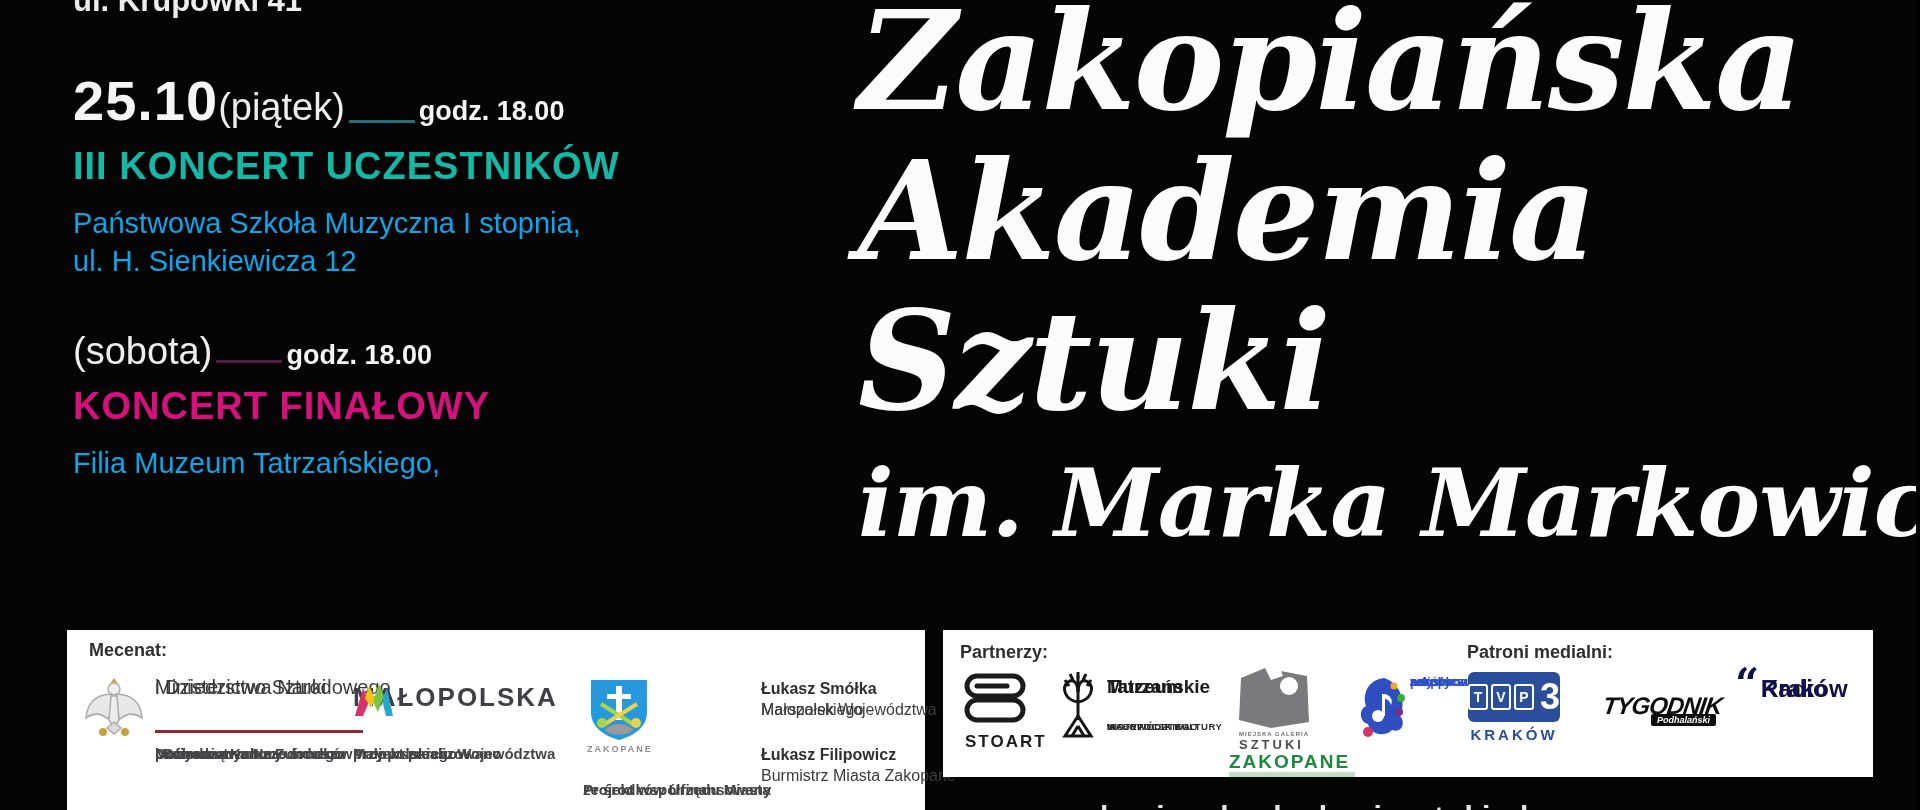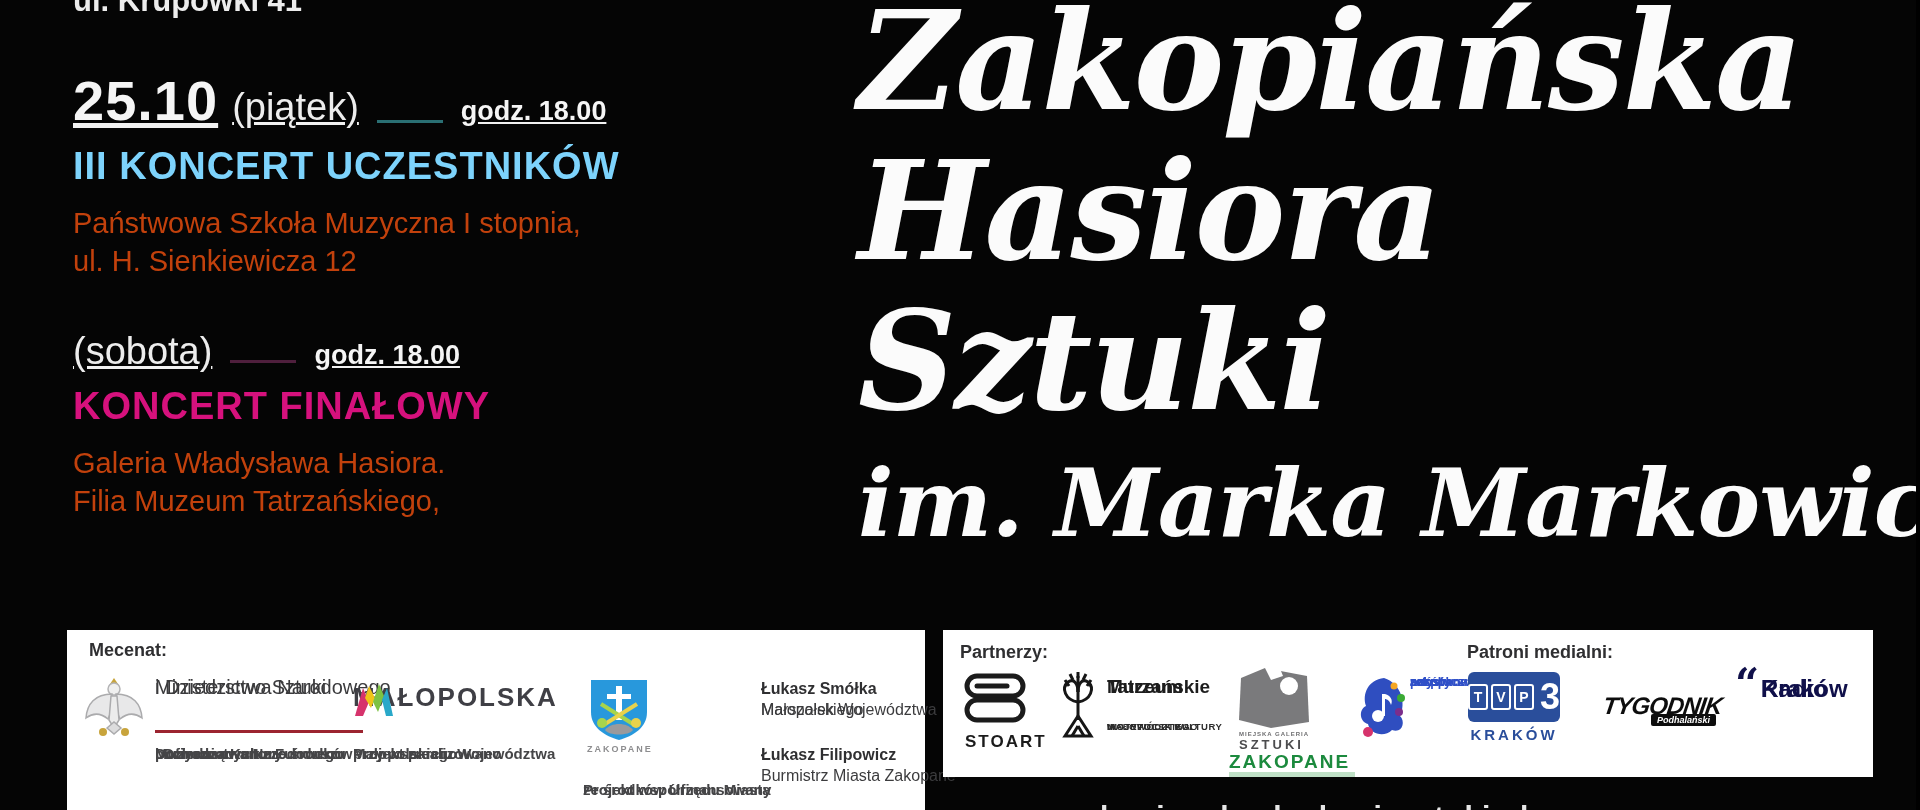--- a/index.html
+++ b/index.html
@@ -4,31 +4,31 @@
 <style>
   html,body{margin:0;padding:0;background:#000;}
   .page{position:relative;width:1916px;height:810px;background:#050505;overflow:hidden;
         font-family:"Liberation Sans",sans-serif;}
 
   
   .cutoff-top{position:absolute;left:73px;top:-17px;font-size:31px;font-weight:700;color:#ededed;}
   .event{position:absolute;left:73px;color:#f2f2f2;}
   .event-1{top:68px;}
   .event-2{top:330px;}
-  .event-row{display:flex;align-items:baseline;gap:14px;white-space:nowrap;text-decoration:underline;}
+  .event-row{display:flex;align-items:baseline;white-space:nowrap;}
   .date{font-size:56px;font-weight:800;letter-spacing:1px;color:#f5f5f5;}
   .day{font-size:38px;font-weight:500;color:#ededed;}
   .date-rule{display:inline-block;width:66px;height:3px;align-self:flex-end;margin:0 4px 10px 4px;}
   .rule-teal{background:#2a6f73;}
   .rule-magenta{background:#4f1f3d;}
   .time{font-size:27px;font-weight:700;color:#f5f5f5;}
   .event-title{margin:12px 0 0 0;font-size:38px;font-weight:800;letter-spacing:1px;}
-  .teal-text{color:#7dd3fc;}
+  .teal-text{color:#14b8a6;}
   .magenta-text{color:#d6117d;}
-  .venue{margin:0;font-size:29px;line-height:38px;font-weight:500;color:#c2410c;}
+  .venue{margin:0;font-size:29px;line-height:38px;font-weight:500;color:#0ea5e9;}
   .venue-group{margin-top:16px;}
 
   
   .main-title{position:absolute;left:858px;top:-14px;margin:0;
      font-family:"DejaVu Serif",serif;font-style:italic;font-weight:700;
      color:#fbfbfb;font-size:136px;line-height:150px;letter-spacing:-2px;}
   .main-title div{white-space:nowrap;}
   .subtitle{position:absolute;left:858px;top:448px;
      font-family:"DejaVu Serif",serif;font-style:italic;font-weight:700;
      color:#fbfbfb;font-size:94px;white-space:nowrap;letter-spacing:-1px;}
@@ -105,28 +105,27 @@
   </section>
 
   <section class="event event-2">
     <div class="event-row">
       <span class="day">(sobota)</span>
       <span class="date-rule rule-magenta"></span>
       <span class="time">godz. 18.00</span>
     </div>
     <h2 class="event-title magenta-text">KONCERT FINAŁOWY</h2>
     <div class="venue-group">
-      <p class="venue">Galeria Władysława Hasiora.</p>
       <p class="venue">Filia Muzeum Tatrzańskiego,</p>
     </div>
   </section>
 
   <h1 class="main-title">
     <div>Zakopiańska</div>
-    <div>Hasiora</div>
+    <div>Akademia</div>
     <div>Sztuki</div>
   </h1>
   <div class="subtitle">im. Marka Markowicza</div>
 
   <div class="bar bar-left">
     <div class="bar-label" style="left:22px;top:10px;">Mecenat:</div>
 
     <svg style="left:16px;top:44px;" width="62" height="66" viewBox="0 0 62 66">
       <path d="M31 4 L27 10 H35 Z" fill="#c8a43c"></path>
       <circle cx="31" cy="15" r="6" fill="#efefef" stroke="#b3b3b5" stroke-width="1.5"></circle>

